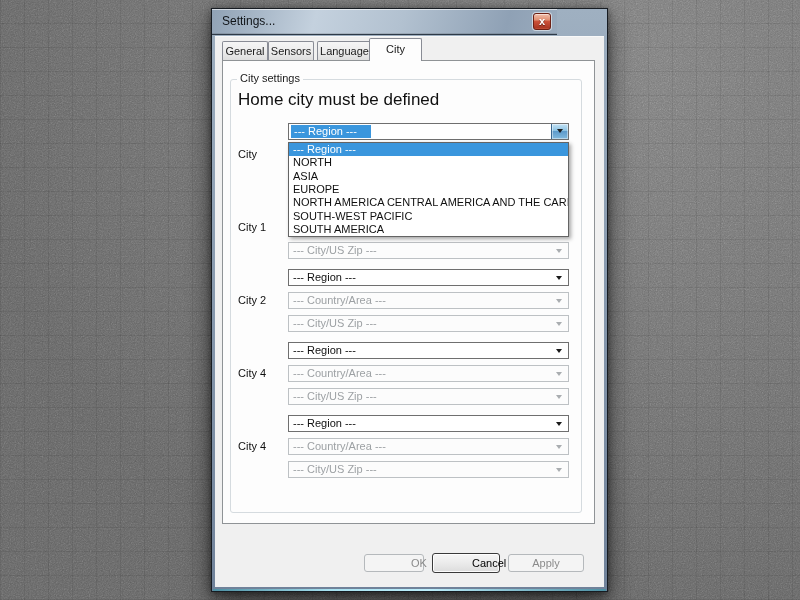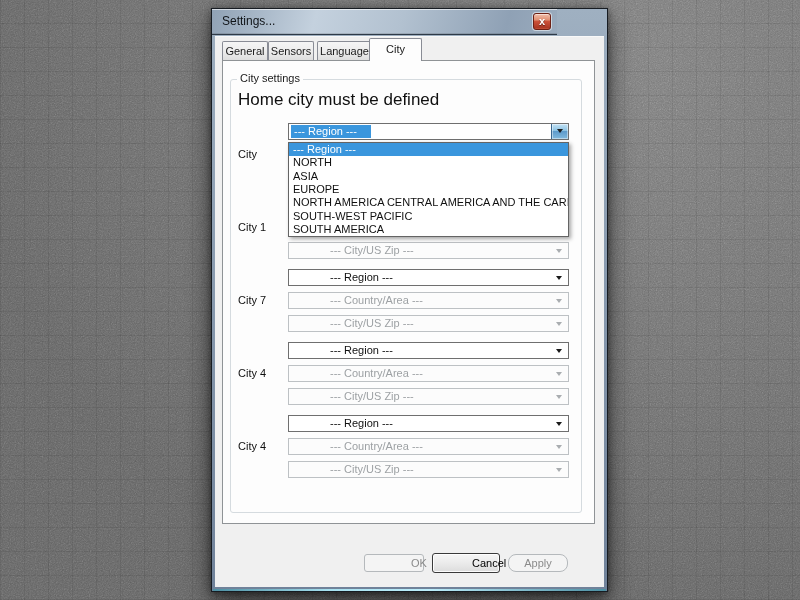--- a/index.html
+++ b/index.html
@@ -54,21 +54,21 @@
     border:1px solid #d5dbdf; border-radius:3px; }
   .groupbox-title { position:absolute; left:14px; top:11px; font-size:11px; color:#1a1a1a;
     background:#fdfdfd; padding:0 3px; z-index:2; }
   .note { position:absolute; left:15px; top:29px; font-size:17px; color:#101010; }
 
   .row-label { position:absolute; left:15px; font-size:11px; color:#101010; }
 
   
   .combo { position:absolute; left:65px; width:281px; height:17px; background:#fff;
     border:1px solid #6f6f6f; font-size:11px; color:#101010; }
-  .combo .txt { position:absolute; left:4px; top:0; line-height:15px; white-space:nowrap; overflow:hidden; max-width:255px;margin-left:37px; }
+  .combo .txt { position:absolute; left:4px; top:0; line-height:15px; white-space:nowrap; overflow:hidden; max-width:255px; }
   .combo .arr { position:absolute; right:6px; top:6px; width:0; height:0;
     border-left:3.5px solid transparent; border-right:3.5px solid transparent; border-top:4px solid #1a1a1a; }
   .combo.disabled { border-color:#bdc1c4; background:#fcfcfc; }
   .combo.disabled .txt { color:#9da1a4; }
   .combo.disabled .arr { border-top-color:#a9adb0; }
 
   .combo.open .sel { position:absolute; left:2px; top:1px; height:13px; line-height:13px;
     background:#3a96dd; color:#fff; padding:0 14px 0 3px; }
   .combo .drop-btn { position:absolute; right:0; top:0; width:17px; height:15px;
     background:linear-gradient(#c3e2f5,#8cc2e2 45%,#5e9bcb 50%,#82bade);
@@ -127,21 +127,21 @@
     </div>
 
     <div class="tab-page">
 
       <div class="groupbox"></div>
       <div class="groupbox-title">City settings</div>
       <div class="note">Home city must be defined</div>
 
       <div class="row-label" style="top:87px;">City</div>
       <div class="row-label" style="top:160px;">City 1</div>
-      <div class="row-label" style="top:233px;">City 7</div>
+      <div class="row-label" style="top:233px;">City 2</div>
       <div class="row-label" style="top:306px;">City 4</div>
       <div class="row-label" style="top:379px;">City 4</div>
 
       <div class="combo open" style="top:62px;">
         <span class="sel">--- Region ---</span>
         <span class="drop-btn">
             <span class="arr"></span>
           </span>
       </div>
 
@@ -200,18 +200,18 @@
       </div>
 
     </div>
 
     <div class="btn disabled" style="left:149px; top:518px; width:60px;padding-left:46px;">
       <span>OK</span>
     </div>
     <div class="btn default" style="left:217px; top:517px; width:68px;padding-left:39px;">
       <span>Cancel</span>
     </div>
-    <div class="btn disabled" style="left:293px; top:518px; width:60px;border-radius:8px;">
+    <div class="btn disabled" style="left:293px; top:518px; width:76px;">
       <span>Apply</span>
     </div>
 
   </div>
 </div>
 
 </body></html>

